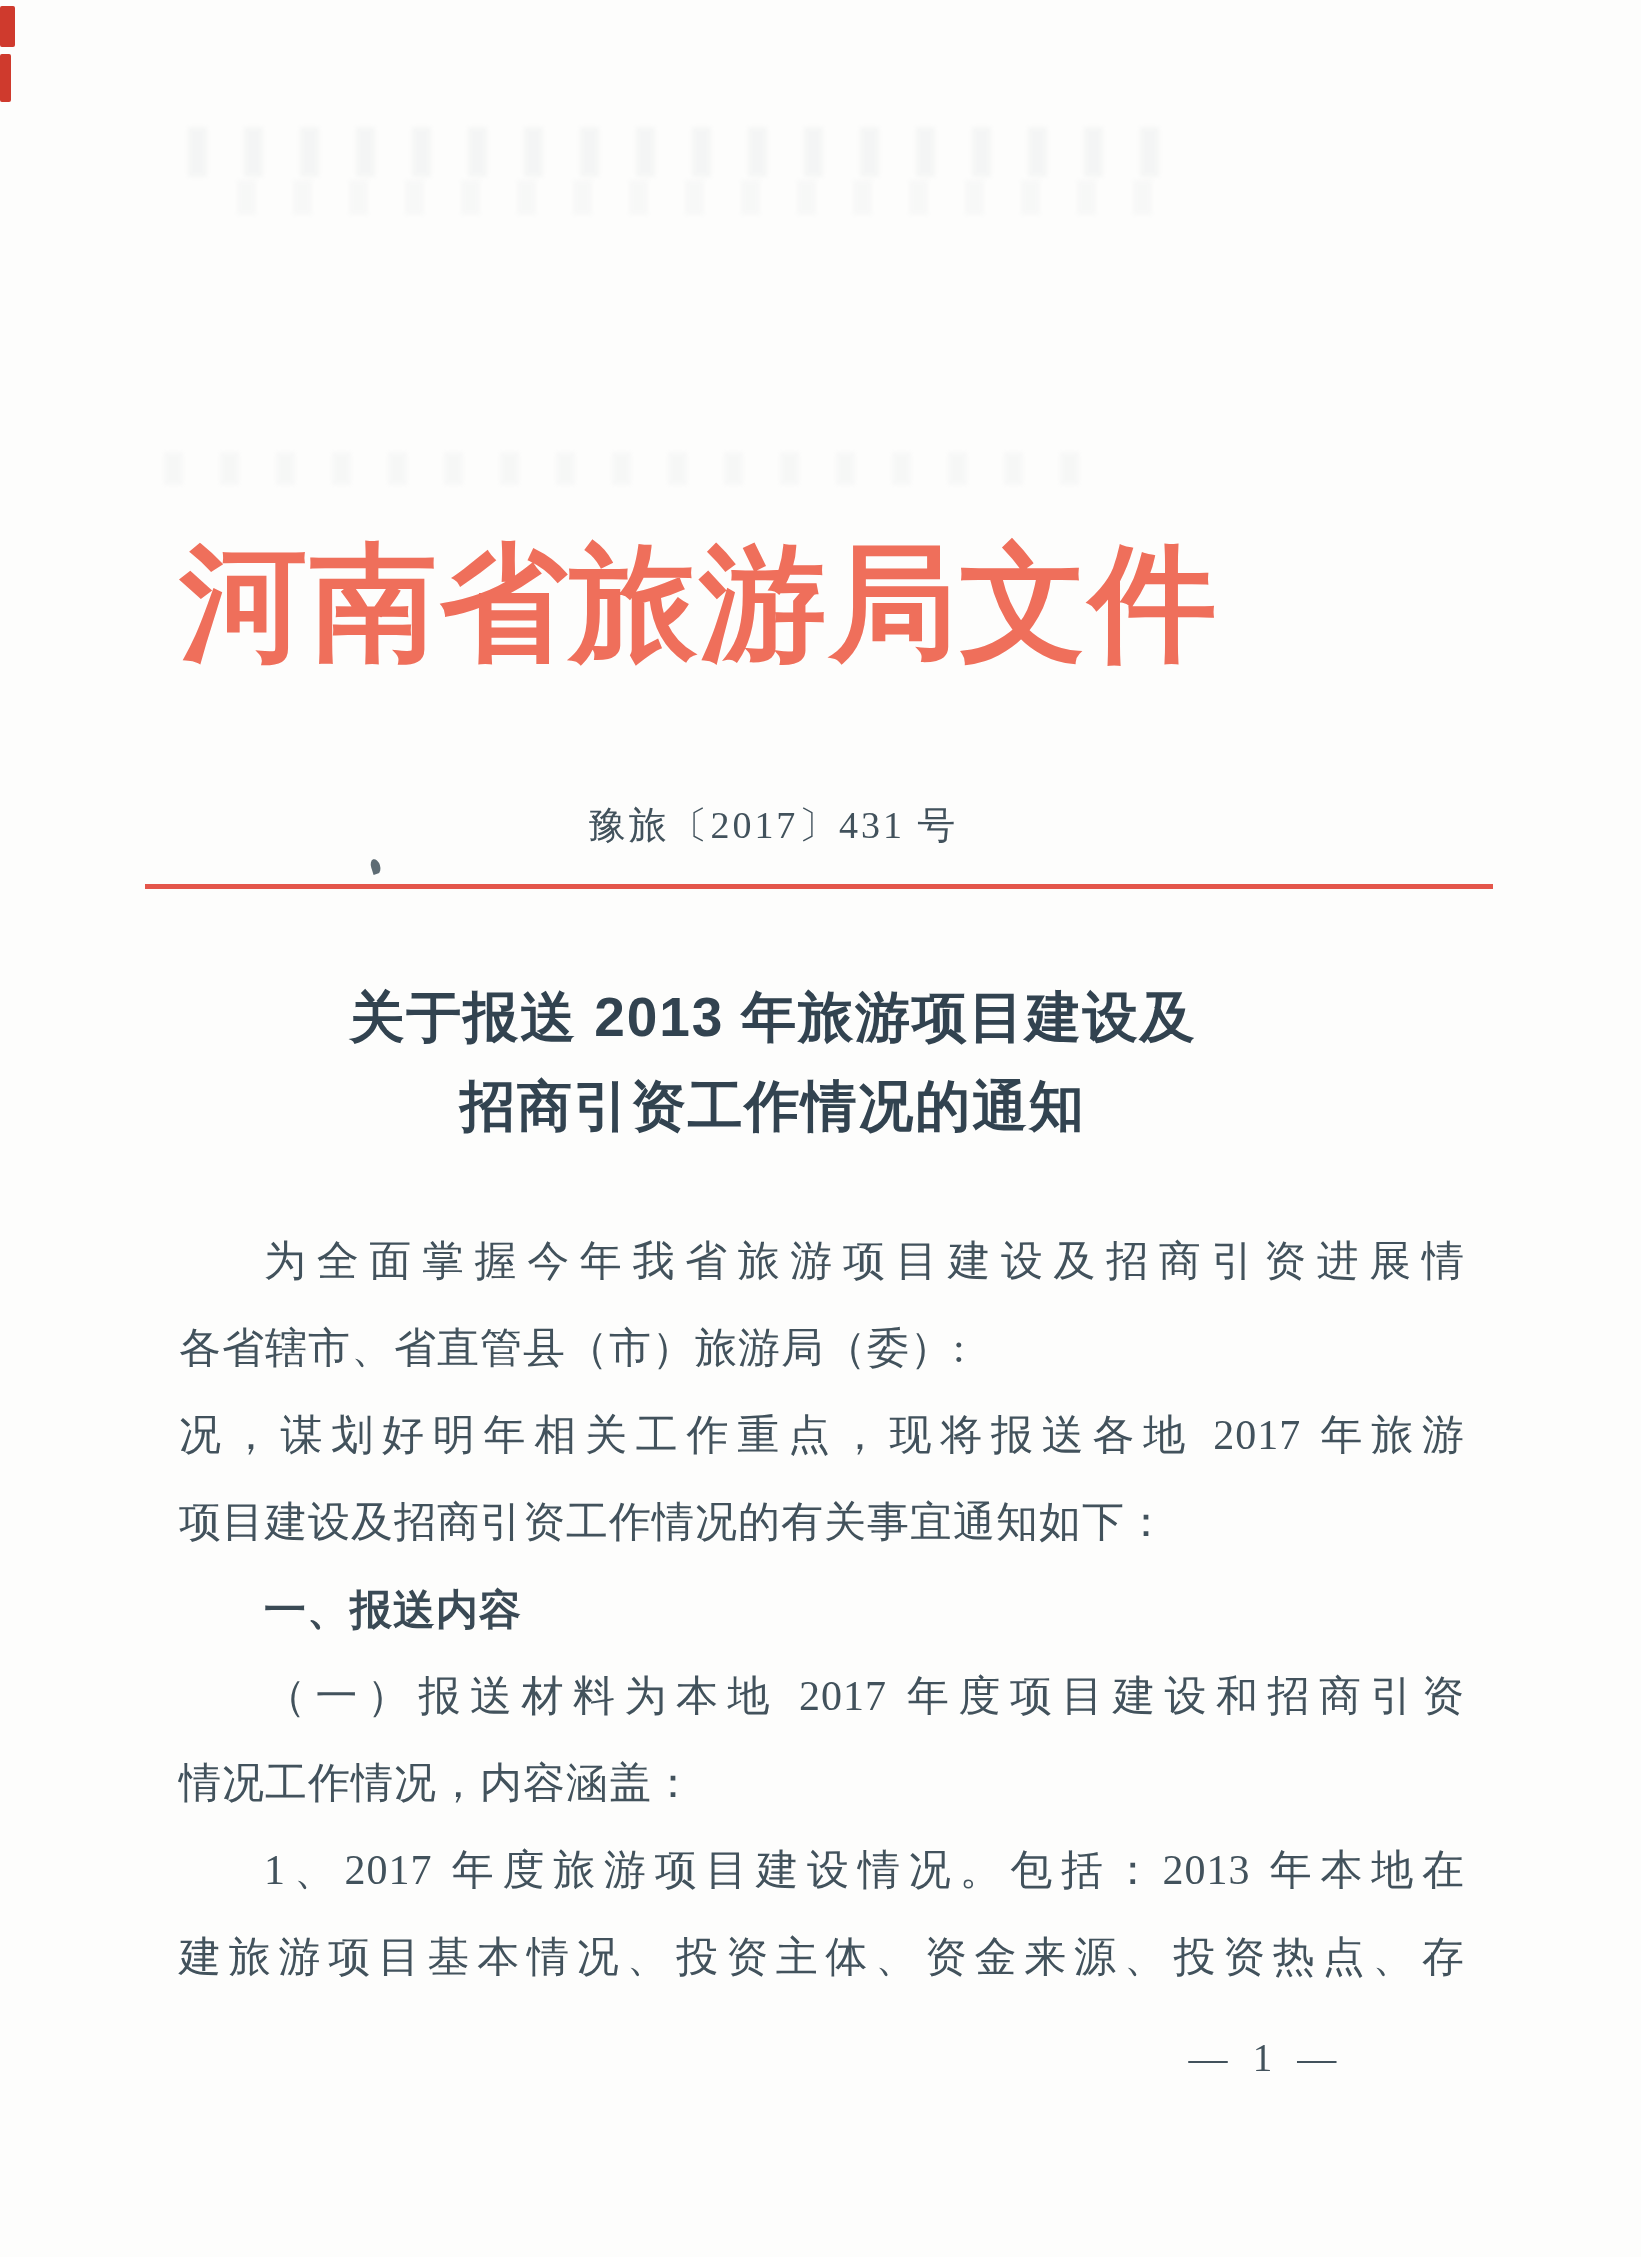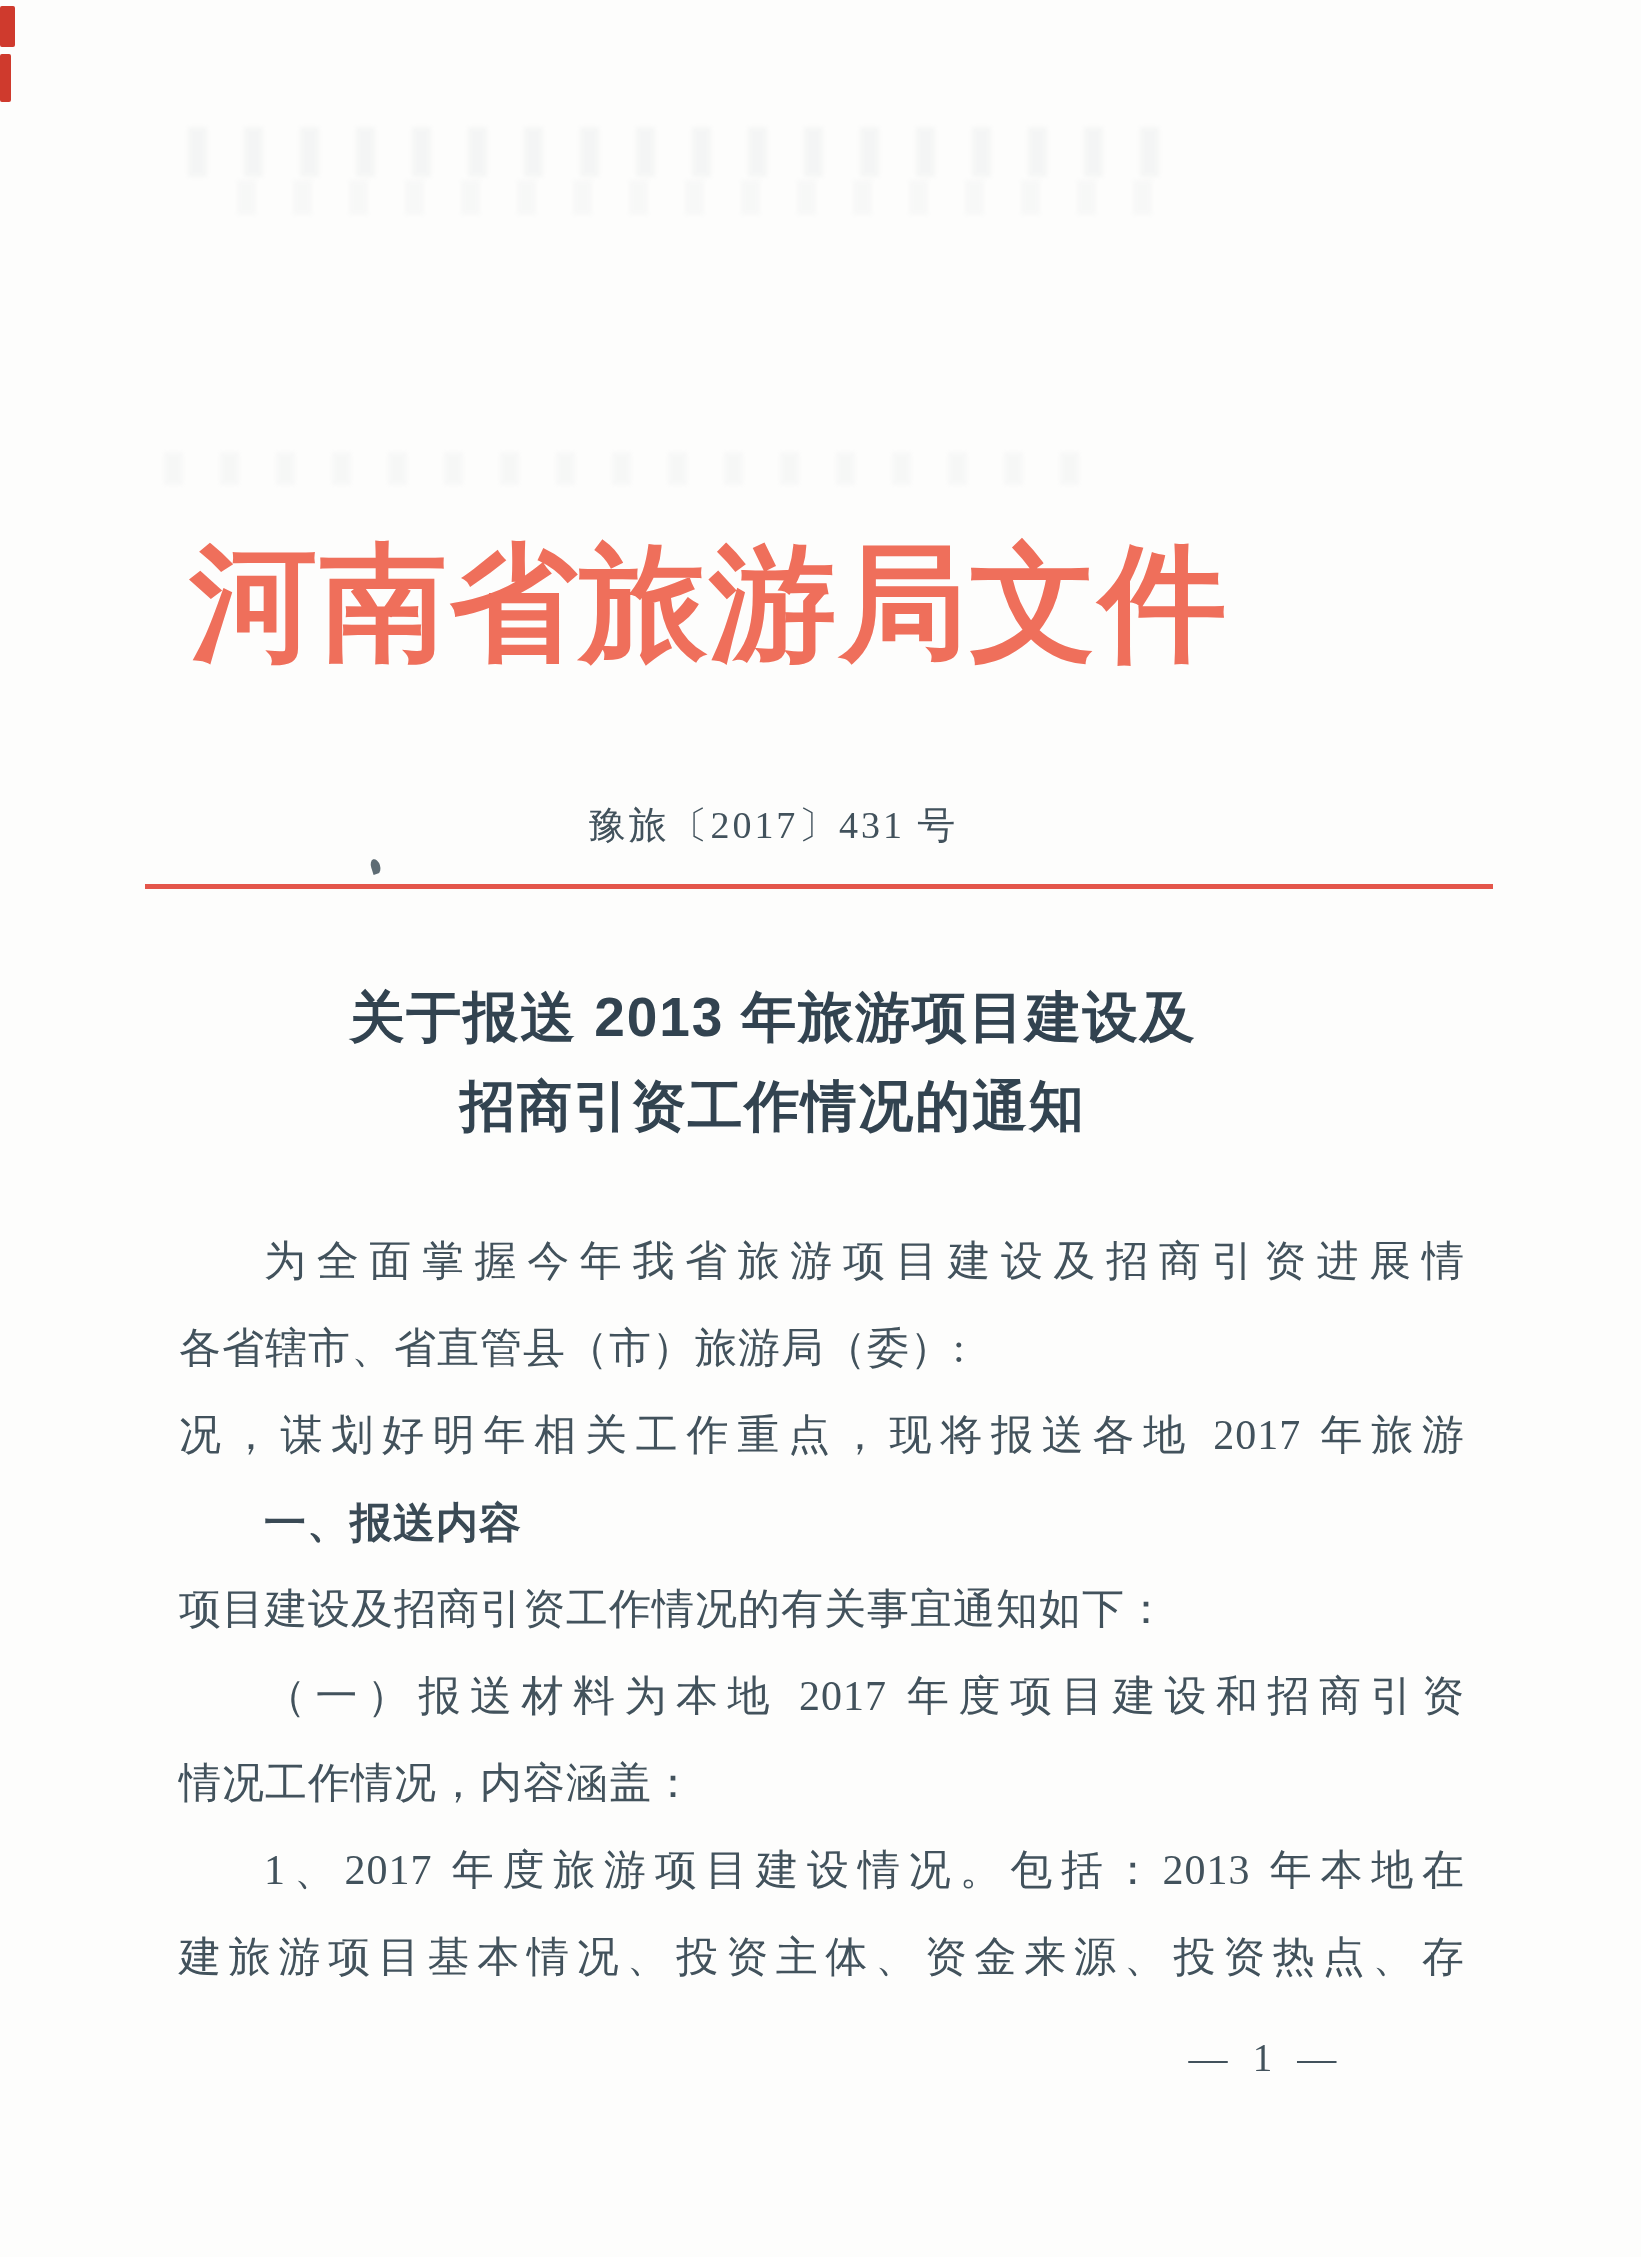--- a/index.html
+++ b/index.html
@@ -27,21 +27,21 @@
   .corner-mark.m2{left:0;top:54px;width:10.6px;height:48px;}
 
   
   .stray{
     position:absolute;left:371px;top:859px;width:8.7px;height:14.5px;
     background:var(--text,#42525c);border-radius:60% 60% 60% 0;
     transform:rotate(-18deg);opacity:.85;
   }
 
   .agency{
-    position:absolute;left:190px;top:531px;
+    position:absolute;left:180px;top:531px;
     font-size:127px;line-height:1.15;letter-spacing:2.9px;
     font-weight:bold;color:var(--header_red,#ef6f5b);
     font-family:"Liberation Serif","DejaVu Serif",serif;
     white-space:nowrap;
   }
 
   .docnum{
     position:absolute;left:97px;top:800px;width:1352px;
     text-align:center;font-size:38px;letter-spacing:2.9px;
     color:var(--text,#42525c);
@@ -103,22 +103,22 @@
 
   <h1 class="title">
     <span class="tl">关于报送 2013 年旅游项目建设及</span>
     <span class="tl">招商引资工作情况的通知</span>
   </h1>
 
   <div class="body">
     <div class="line indent fill">为全面掌握今年我省旅游项目建设及招商引资进展情</div>
     <div class="line">各省辖市、省直管县（市）旅游局（委）:</div>
     <div class="line fill">况，谋划好明年相关工作重点，现将报送各地 2017 年旅游</div>
+    <div class="line">项目建设及招商引资工作情况的有关事宜通知如下：</div>
     <div class="line indent bold">一、报送内容</div>
-    <div class="line">项目建设及招商引资工作情况的有关事宜通知如下：</div>
     <div class="line indent fill">（一）报送材料为本地 2017 年度项目建设和招商引资</div>
     <div class="line">情况工作情况，内容涵盖：</div>
     <div class="line indent fill">1、2017 年度旅游项目建设情况。包括：2013 年本地在</div>
     <div class="line fill">建旅游项目基本情况、投资主体、资金来源、投资热点、存</div>
   </div>
 
   <div class="pagenum">— 1 —</div>
 
 </div>
 

